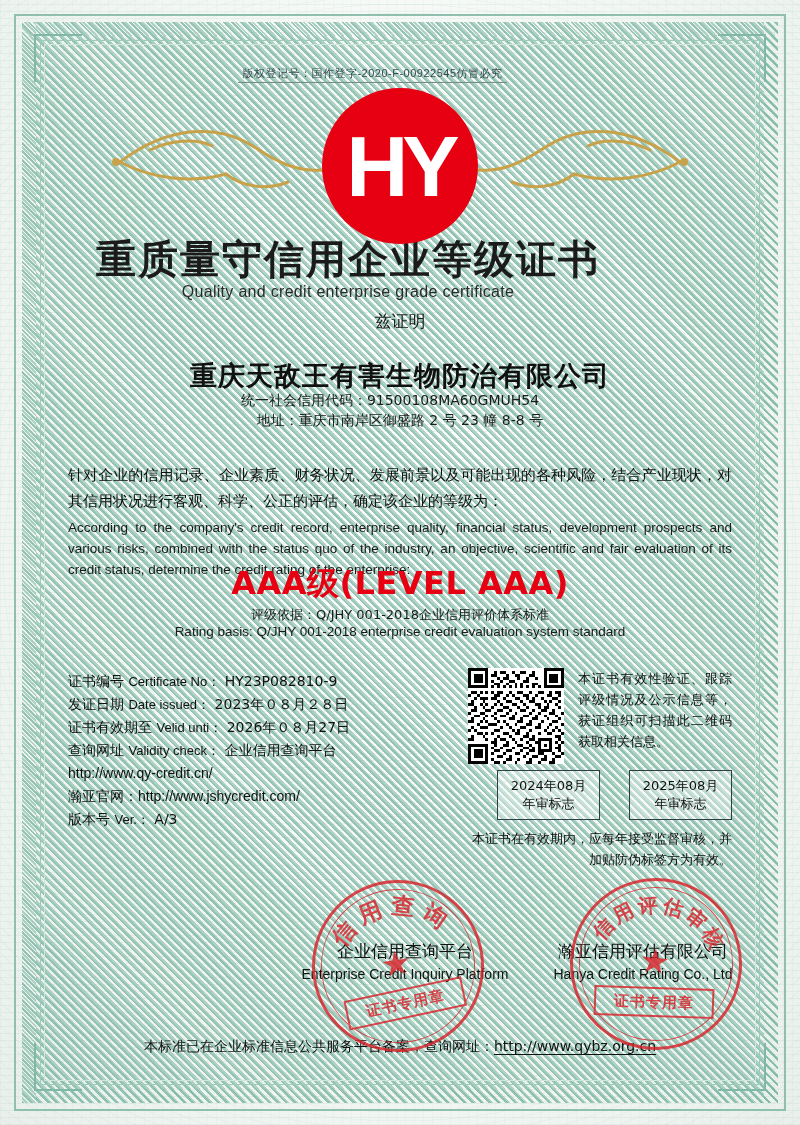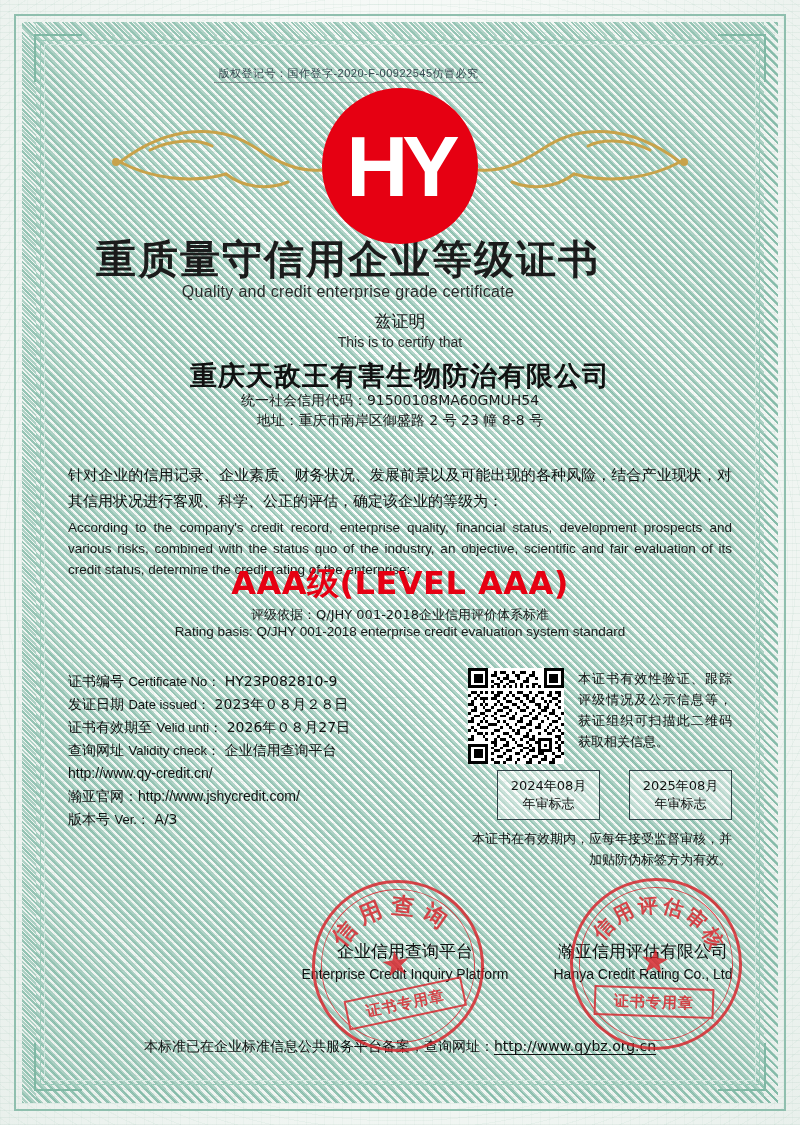--- a/index.html
+++ b/index.html
@@ -48,21 +48,21 @@
   }
   .corner.tl{left:34px;top:34px;border-right:none;border-bottom:none;}
   .corner.tr{right:34px;top:34px;border-left:none;border-bottom:none;}
   .corner.bl{left:34px;bottom:34px;border-right:none;border-top:none;}
   .corner.br{right:34px;bottom:34px;border-left:none;border-top:none;}
 
   .content{position:absolute;left:0;top:0;width:800px;height:1125px;}
 
   .copyright{
     position:absolute;top:66px;left:0;width:697px;text-align:center;
-    font-size:11px;color:#3a4a52;letter-spacing:0.5px;
+    font-size:11px;color:#3a4a52;letter-spacing:0.5px;padding-left:24px;
   }
   .copyright .cp-line{display:inline-block;border-bottom:1px solid #7a8a8a;padding:0 4px 1px 4px;}
 
   .flourish{position:absolute;top:100px;left:0;width:800px;height:110px;}
   .logo-wrap{
     position:absolute;top:88px;left:50%;margin-left:-78px;
     width:156px;height:156px;border-radius:50%;
     background:#e60012;
     display:flex;align-items:center;justify-content:center;
     box-shadow:0 0 0 0 rgba(0,0,0,0);
@@ -258,21 +258,20 @@
     </svg>
 
     <div class="logo-wrap">
       <span class="hy">HY</span>
     </div>
 
     <div class="title-cn">重质量守信用企业等级证书</div>
     <div class="title-en">Quality and credit enterprise grade certificate</div>
 
     <div class="certify-cn">兹证明</div>
-    <div class="certify-en">This is to certify that</div>
 
     <div class="company">重庆天敌王有害生物防治有限公司</div>
     <div class="uscc">统一社会信用代码：91500108MA60GMUH54</div>
     <div class="addr">地址：重庆市南岸区御盛路 2 号 23 幢 8-8 号</div>
 
     <div class="body-block">
       <div class="body-cn">针对企业的信用记录、企业素质、财务状况、发展前景以及可能出现的各种风险，结合产业现状，对其信用状况进行客观、科学、公正的评估，确定该企业的等级为：</div>
       <div class="body-en">According to the company's credit record, enterprise quality, financial status, development prospects and various risks, combined with the status quo of the industry, an objective, scientific and fair evaluation of its credit status, determine the credit rating of the enterprise:</div>
     </div>
 

